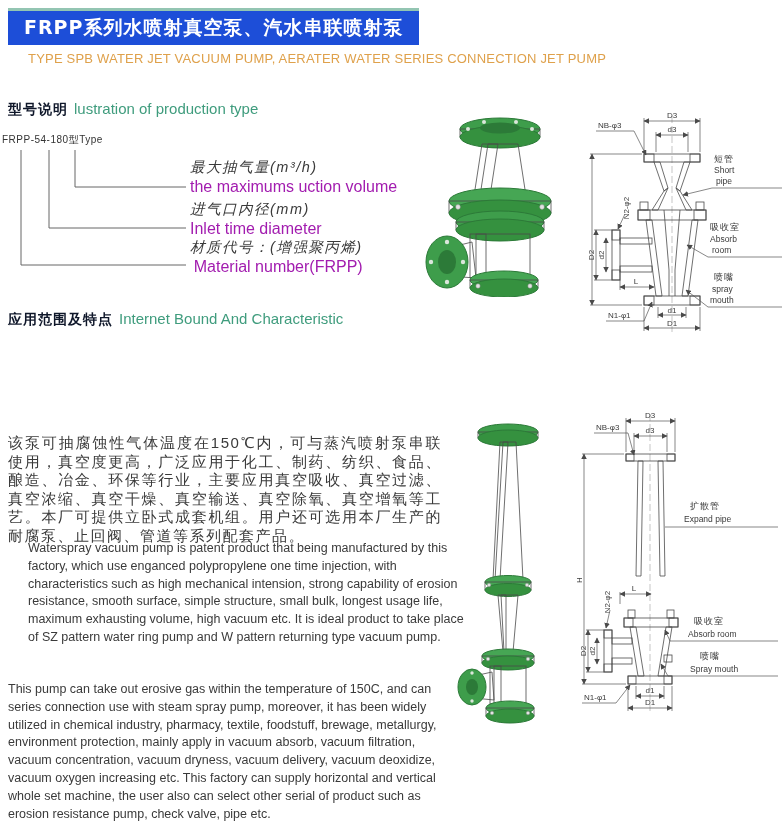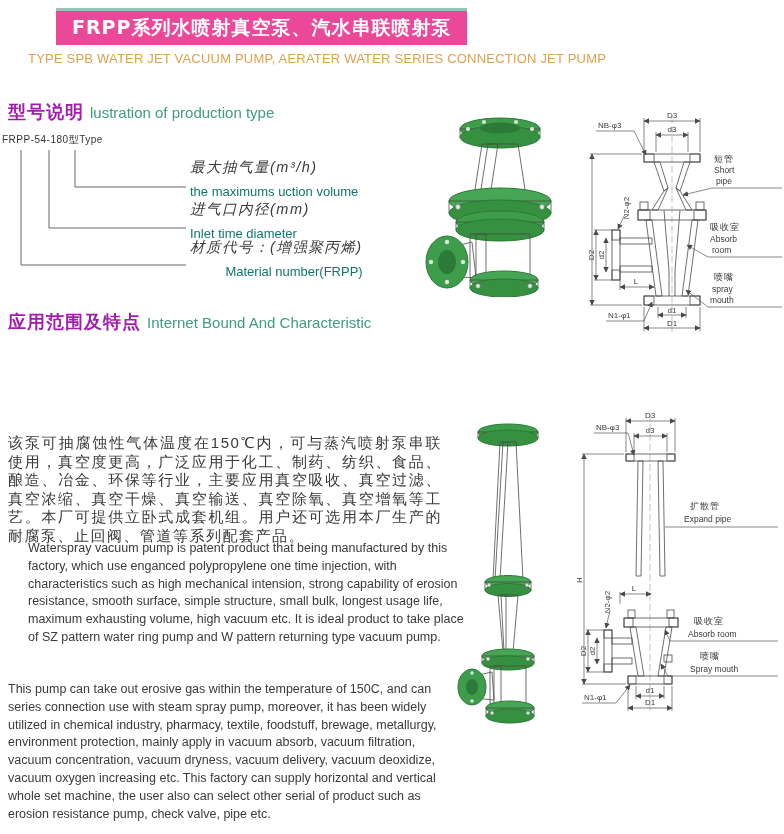--- a/index.html
+++ b/index.html
@@ -1,40 +1,40 @@
 <!DOCTYPE html>
 <html><head>
 <meta charset="utf-8">
 <style>
   html,body{margin:0;padding:0;background:#ffffff;}
   .page{position:relative;width:784px;height:834px;background:#fff;overflow:hidden;
         font-family:"Liberation Sans",sans-serif;color:#3a3a3a;}
 
   
   .banner{position:absolute;left:8px;top:8px;height:37px;min-width:330px;width:fit-content;
-          background:#ec4899;border-top:3px solid #93c5b2;box-sizing:border-box;
-          display:flex;align-items:center;padding:0 16px;margin-left:48px;}
+          background:#1d4ed8;border-top:3px solid #93c5b2;box-sizing:border-box;
+          display:flex;align-items:center;padding:0 16px;}
   .banner .txt{color:#ffffff;font-size:19px;font-weight:bold;letter-spacing:1px;
                font-family:"DejaVu Sans",sans-serif;white-space:nowrap;}
   .subtitle{position:absolute;left:8px;top:51px;font-size:13px;color:#dfa14b;
             letter-spacing:.2px;white-space:nowrap;margin-left:20px;}
 
   
   .sec-heading{position:absolute;left:8px;white-space:nowrap;}
-  .sec-heading .zh{color:#a21caf;font-weight:bold;font-size:18px;letter-spacing:1px;}
+  .sec-heading .zh{color:#0f172a;font-weight:bold;font-size:14px;letter-spacing:1px;}
   .sec-heading .en{color:#3f9c7d;font-size:15px;margin-left:6px;}
   .h1pos{top:100px;} .h2pos{top:310px;}
 
   .model-code{position:absolute;left:2px;top:133px;font-size:10px;color:#333;letter-spacing:.5px;}
 
   .leader-svg{position:absolute;left:0;top:147px;}
 
   .mlabel{position:absolute;left:190px;}
   .mlabel .zh{font-size:14.5px;letter-spacing:1.5px;color:#3a3a3a;font-style:italic;}
-  .mlabel .en{font-size:13px;color:#0f766e;margin-top:7px;}
+  .mlabel .en{font-size:16px;color:#a21caf;margin-top:1px;}
   .ml0{top:158px;} .ml1{top:200px;} .ml2{top:238px;text-align:right;}
 
   
   .para-zh{position:absolute;left:8px;width:434px;font-size:15px;line-height:18.6px;
            letter-spacing:1.5px;text-align:justify;color:#3a3a3a;}
   .pz1{top:320px;} .pz2{top:434px;}
   .para-en{position:absolute;left:8px;width:438px;font-size:12.5px;line-height:17.8px;
            color:#3a3a3a;text-align:left;}
   .pe1{top:540px;margin-left:20px;} .pe2{top:681px;}
 

